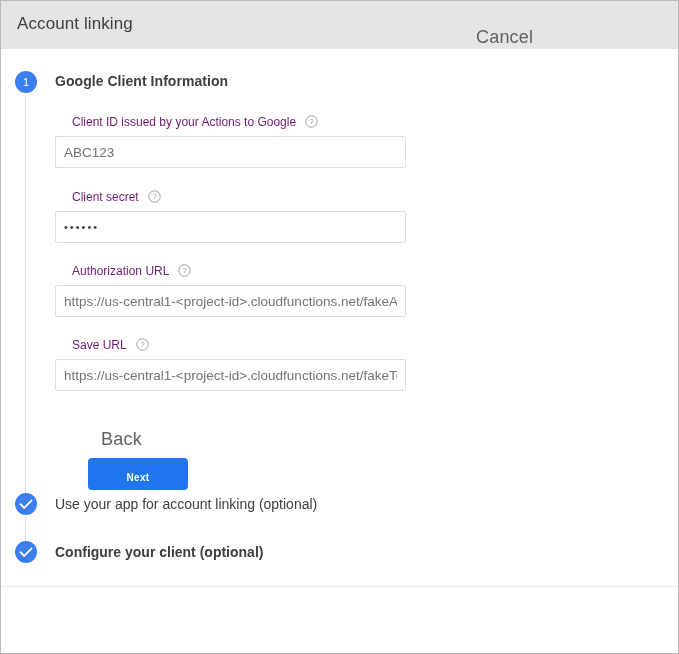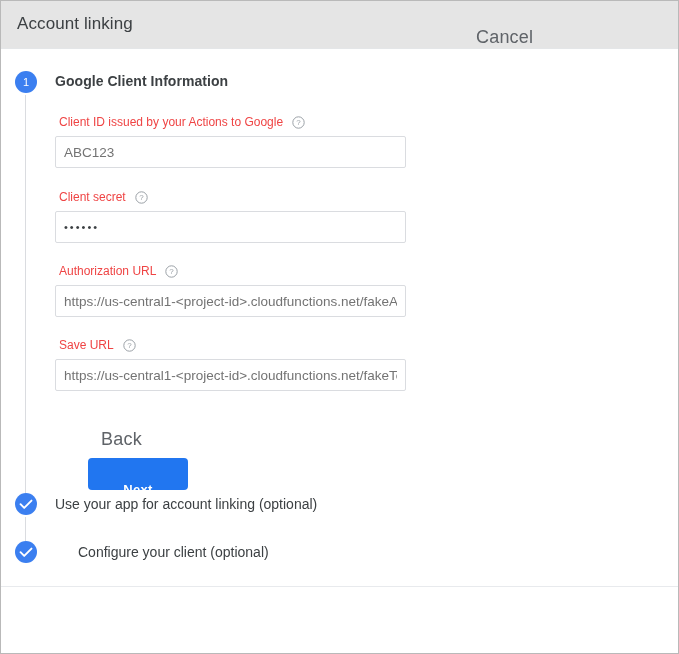--- a/index.html
+++ b/index.html
@@ -84,30 +84,30 @@
 
   .step-heading {
     position: absolute;
     left: 54px;
     font-size: 14px;
     color: #3c4043;
     white-space: nowrap;
   }
   #step1-heading { top: 24px; font-weight: bold; letter-spacing: 0.05px; }
   #step2-heading { top: 447px; font-weight: normal; }
-  #step3-heading { top: 495px; font-weight: normal; margin-left: 23px; }
+  #step3-heading { top: 495px; font-weight: bold; }
 
   
   .field { position: absolute; left: 54px; width: 351px; }
   .field-label {
     font-size: 12px;
-    color: #ef4444;
-    margin: 0 0 7px 4px;
+    color: #701a75;
+    margin: 0 0 7px 17px;
     display: flex;
-    align-items: flex-end;
+    align-items: flex-start;
     white-space: nowrap;
   }
   .help-icon {
     display: inline-block;
     margin-left: 9px;
     width: 13px;
     height: 13px;
     position: relative;
     top: 0px;
   }
@@ -156,27 +156,27 @@
     cursor: pointer;
     padding: 8px 10px;
     letter-spacing: 0.2px;
   }
   .btn-primary {
     background: #2176f0;
     border: none;
     border-radius: 4px;
     color: #ffffff;
     font-family: "Liberation Sans", sans-serif;
-    font-size: 13px;
+    font-size: 10px;
     font-weight: bold;
     letter-spacing: 0.3px;
     cursor: pointer;
     height: 32px;
     line-height: 32px;
-    padding: 16px;
+    padding: 4px;
   }
   #next-button { width: 100px; margin-left: 33px; }
 
   
   #dialog-footer {
     position: absolute;
     left: 0;
     top: 585px;
     width: 679px;
     height: 67px;

